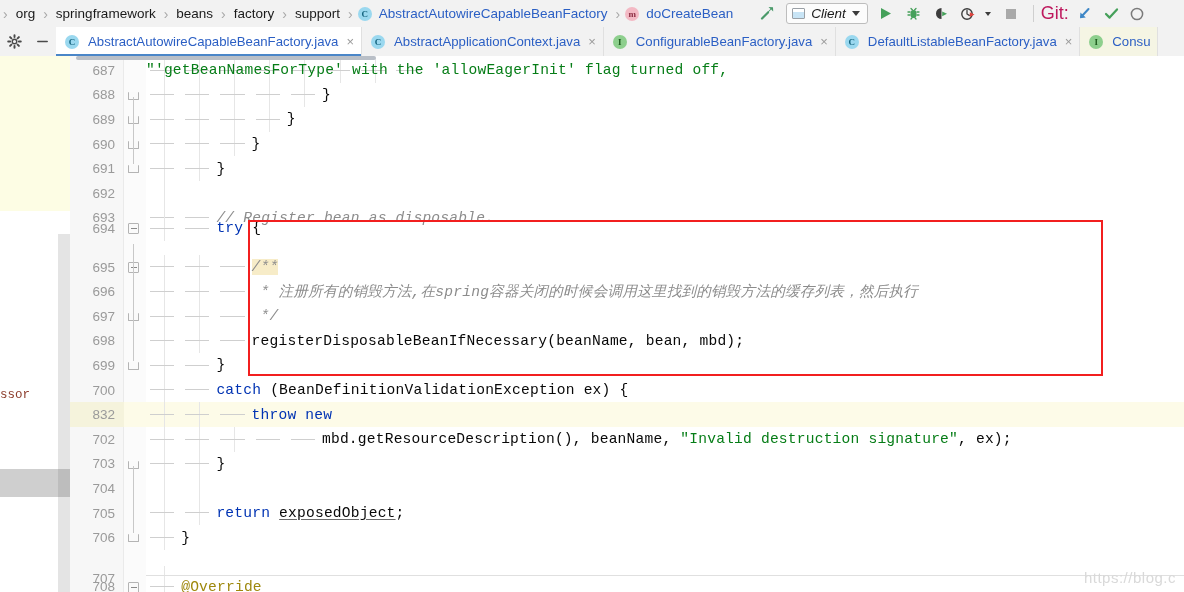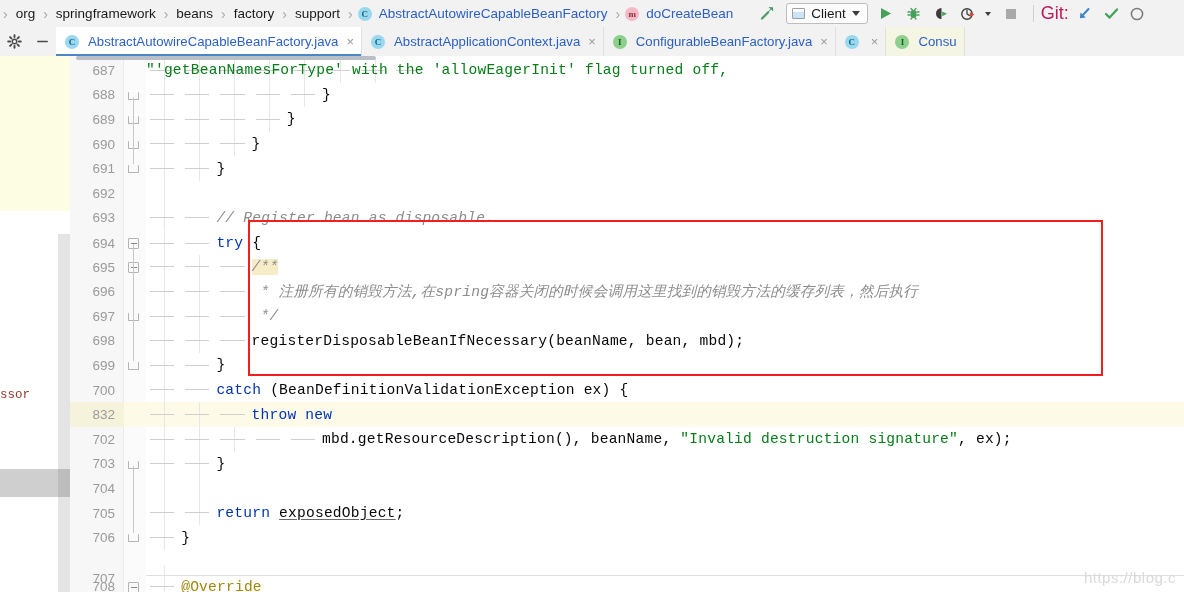--- a/index.html
+++ b/index.html
@@ -34,21 +34,21 @@
   .typeicon.iface { background: #8dcf8d; color: #1d5a1d; }
   .typeicon.method { background: #f3b9c4; color: #8c2d42; }
 
   .nav-spacer { flex: 0 0 14px; }
   .toolico { display: inline-flex; align-items: center; justify-content: center; height: 27px; }
 
   .runconfig {
     display: flex; align-items: center; gap: 6px;
     height: 21px; padding: 0 7px 0 5px; margin: 0 4px;
     border: 1px solid #bdbdbd; border-radius: 3px; background: #fcfcfc;
-    font-size: 13.5px; color: #1a1a1a;
+    font-size: 13.5px; color: #1a1a1a; font-style: italic;
   }
   .runcfg-icon {
     width: 13px; height: 11px; border: 1.4px solid #9aa0a6; border-radius: 1px;
     background: linear-gradient(#ffffff 0 3px, #c8e4f5 3px 100%);
   }
   .caret-dn { width:0;height:0;border-left:4.5px solid transparent;border-right:4.5px solid transparent;border-top:5px solid #3c3c3c; }
   .caret-dn.sm { border-left-width:3.5px;border-right-width:3.5px;border-top-width:4.5px; }
 
   .divider-v { width:1px; height:17px; background:#cfcfcf; margin:0 7px; }
   .git-label { font-size: 18px; color: #be185d; padding-right: 2px; }
@@ -294,20 +294,21 @@
     </div>
 
     <div class="tab">
       <span class="ti typeicon iface">I</span>
       <span>ConfigurableBeanFactory.java</span>
       <span class="x">×</span>
     </div>
 
     <div class="tab">
       <span class="ti typeicon cls">C</span>
+      <span>DefaultListableBeanFactory.java</span>
       <span class="x">×</span>
     </div>
 
     <div class="tab accent">
       <span class="ti typeicon iface">I</span>
       <span>Consu</span>
     </div>
   </div>
 
   <div class="bgpanel">
@@ -394,21 +395,21 @@
           <div class="guide" style="left: 93.6px;"></div>
           <div class="code" style="left: 76px;"></div>
         </div>
         <div class="row" style="top: 149.6px;">
           <div class="lnum-cell">693</div>
           <div class="guide" style="left: 93.6px;"></div>
           <div class="dash" style="left: 80px; width: 24.2px;"></div>
           <div class="dash" style="left: 115.2px; width: 24.2px;"></div>
           <div class="code" style="left: 146.4px;"><span class="cmt">// Register bean as disposable.</span></div>
         </div>
-        <div class="row" style="top: 175px;">
+        <div class="row" style="top: 160px;">
           <div class="lnum-cell">694</div>
           <div class="guide" style="left: 93.6px;"></div>
           <div class="dash" style="left: 80px; width: 24.2px;"></div>
           <div class="dash" style="left: 115.2px; width: 24.2px;"></div>
           <div class="fold" style="top: 7px;"></div>
           <div class="code" style="left: 146.4px;"><span class="kw">try</span><span> {</span></div>
         </div>
         <div class="row" style="top: 198.8px;">
           <div class="lnum-cell">695</div>
           <div class="guide" style="left: 93.6px;"></div>

